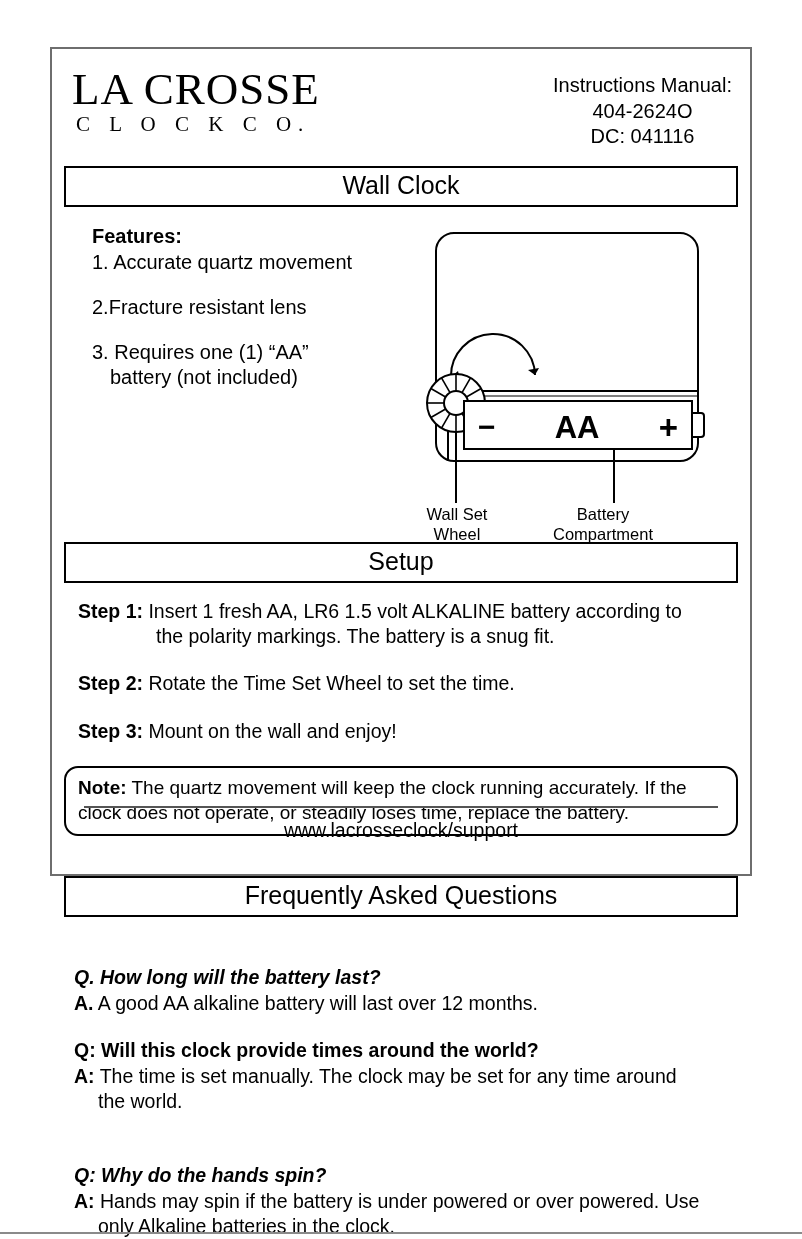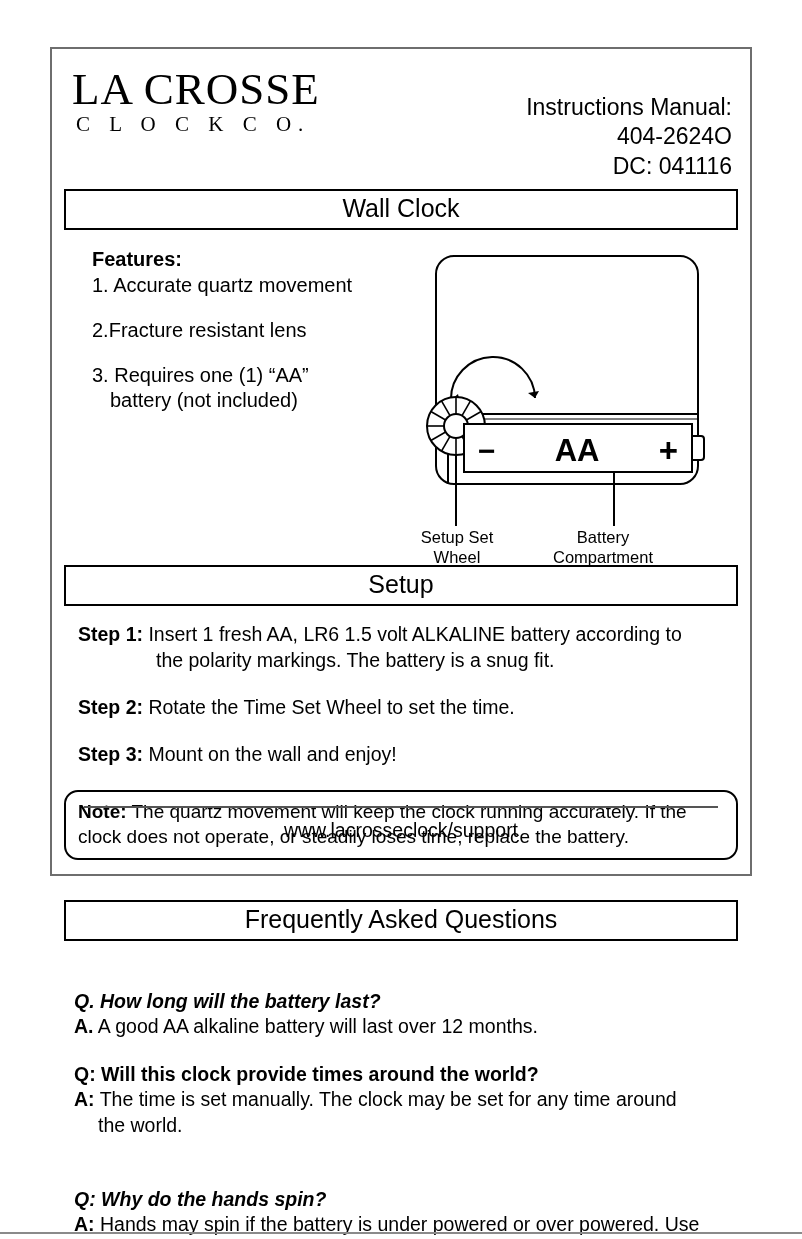--- a/index.html
+++ b/index.html
@@ -56,39 +56,38 @@
   .logo-sub {
     font-family: "Liberation Serif", serif;
     font-size: 21px;
     letter-spacing: 7px;
     display: block;
     margin-top: 2px;
     padding-left: 4px;
     white-space: nowrap;
   }
   .manual-meta {
-    text-align: right;
-    font-size: 23px;
+    text-align: center;
+    font-size: 20px;
     line-height: 1.28;
     padding-right: 6px;
     padding-top: 6px;
-    margin-top: 20px;
   }
   .manual-meta span { display: block; white-space: nowrap; }
 
   
   .section-bar {
     border: 2px solid #000000;
     text-align: center;
     font-size: 25px;
     padding: 3px 0 5px 0;
     box-sizing: border-box;
     background: #ffffff;
   }
-  .bar-wallclock { margin-top: 4px; }
+  .bar-wallclock { margin-top: 12px; }
   .bar-setup { margin-top: 17px; }
   .bar-faq { margin-top: 40px; }
 
   
   .feature-row {
     display: flex;
     align-items: flex-start;
     margin-top: 18px;
   }
   .features {
@@ -250,21 +249,21 @@
           <line x1="196" y1="224" x2="196" y2="278" stroke="#000000" stroke-width="2"></line>
         </svg>
 
         <div style="position:absolute; left:60px; top:186px; width:200px; display:flex; justify-content:space-between; align-items:center;">
           <span style="font-size:30px; font-weight:bold; line-height:1;">−</span>
           <span style="font-size:31px; font-weight:bold; line-height:1;">AA</span>
           <span style="font-size:33px; font-weight:bold; line-height:1;">+</span>
         </div>
 
         <div style="position:absolute; left:-22px; top:280px; width:122px; text-align:center; font-size:16.5px; line-height:1.2;">
-          <div>Setup Set</div>
+          <div>Wall Set</div>
           <div>Wheel</div>
         </div>
         <div style="position:absolute; left:110px; top:280px; width:150px; text-align:center; font-size:16.5px; line-height:1.2;">
           <div>Battery</div>
           <div>Compartment</div>
         </div>
       </div>
     </div>
 
     <div class="section-bar bar-setup">Setup</div>

